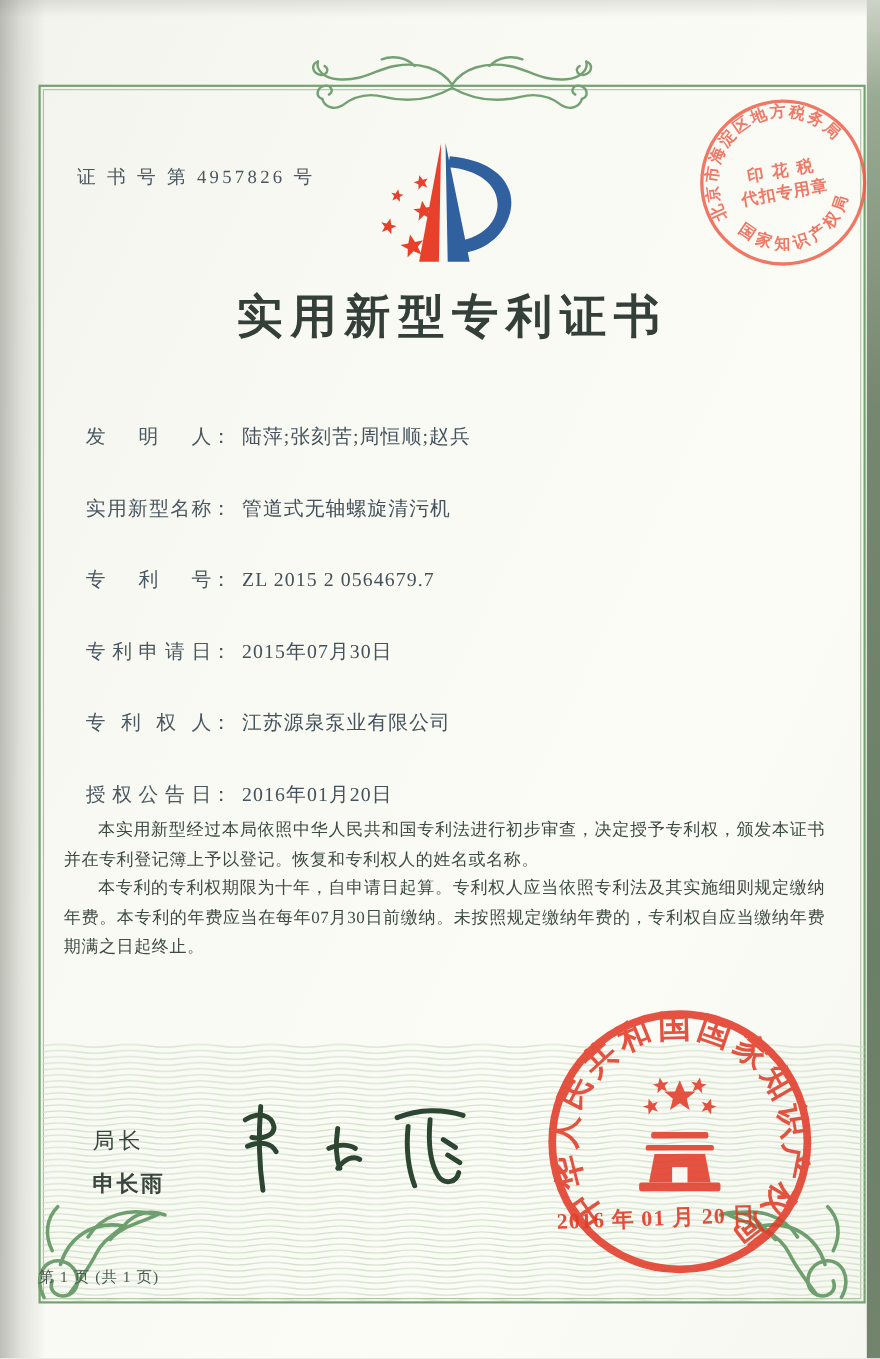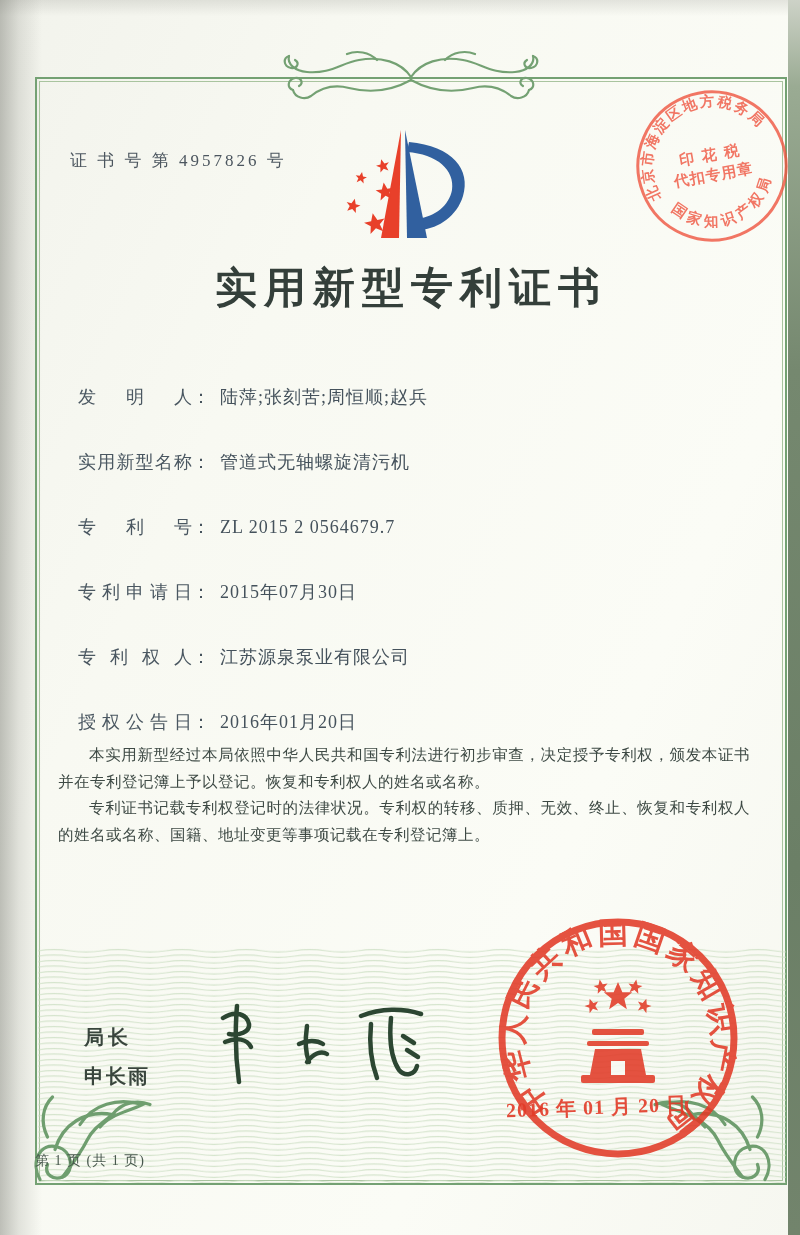--- a/index.html
+++ b/index.html
@@ -32,21 +32,21 @@
     font-size:42px; font-weight:600; letter-spacing:7px; color:#343f3a; }
   .fields { position:absolute; left:78px; top:384px; font-size:18px; color:#45525c; }
   .fields .row { margin-bottom:39px; line-height:26px; white-space:nowrap; }
   .flabel { display:inline-block; width:114px; text-align:justify; text-align-last:justify;
     color:#4a5761; }
   .fsep { margin-right:10px; }
   .fvalue { letter-spacing:1px; }
   .body-text { position:absolute; left:58px; top:742px; width:692px;
     font-size:15.5px; line-height:26.5px; color:#3e4a45; text-align:justify; letter-spacing:.5px; }
   .body-text p { text-indent:2em; }
-  .sig-title { position:absolute; left:84px; top:1024px; font-size:20px; font-weight:700;
+  .sig-title { position:absolute; left:84px; top:1024px; font-size:20px; font-weight:400;
     color:#39453d; letter-spacing:4px; font-family:"Liberation Sans","DejaVu Sans",sans-serif; }
   .sig-name { position:absolute; left:84px; top:1063px; font-size:20px; font-weight:600;
     color:#39453d; letter-spacing:2px; font-family:"Liberation Sans","DejaVu Sans",sans-serif; }
   .signature-svg { position:absolute; left:195px; top:992px; width:240px; height:100px; }
   .seal-svg { position:absolute; left:493px; top:913px; width:250px; height:250px; }
   .seal-date { position:absolute; left:506px; top:1094px; font-size:20px; font-weight:600;
     color:#e23b28; letter-spacing:1px; transform:rotate(-2deg); white-space:nowrap; opacity:.9; }
   .tax-stamp-svg { position:absolute; left:632px; top:86px; width:160px; height:160px; }
   .footer { position:absolute; left:35px; right:13px; top:1152px; 
     font-size:14px; color:#49584e; letter-spacing:1px; }
@@ -136,21 +136,21 @@
     <div class="row">
       <span class="flabel">专利权人</span><span class="fsep">：</span><span class="fvalue">江苏源泉泵业有限公司</span>
     </div>
     <div class="row">
       <span class="flabel">授权公告日</span><span class="fsep">：</span><span class="fvalue">2016年01月20日</span>
     </div>
   </div>
 
   <div class="body-text">
     <p>本实用新型经过本局依照中华人民共和国专利法进行初步审查，决定授予专利权，颁发本证书并在专利登记簿上予以登记。恢复和专利权人的姓名或名称。</p>
-    <p>专利证书记载专利权登记时的法律状况。专利权的转移、质押、无效、终止、恢复和专利权人的姓名或名称、国籍、地址变更等事项记载在专利登记簿上。</p>
+    <p>本专利的专利权期限为十年，自申请日起算。专利权人应当依照专利法及其实施细则规定缴纳年费。本专利的年费应当在每年07月30日前缴纳。未按照规定缴纳年费的，专利权自应当缴纳年费期满之日起终止。</p>
   </div>
 
   <div class="sig-title">局长</div>
   <div class="sig-name">申长雨</div>
 
   <svg class="signature-svg" viewBox="0 0 240 100" xmlns="http://www.w3.org/2000/svg">
     <g stroke="#2c4632" stroke-width="4.5" fill="none" stroke-linecap="round" stroke-linejoin="round">
       <path d="M42,14 C40,38 40,62 44,90"></path>
       <path d="M28,26 C40,18 52,22 54,32 C55,40 44,44 34,42"></path>
       <path d="M30,50 C42,45 52,47 56,55"></path>

